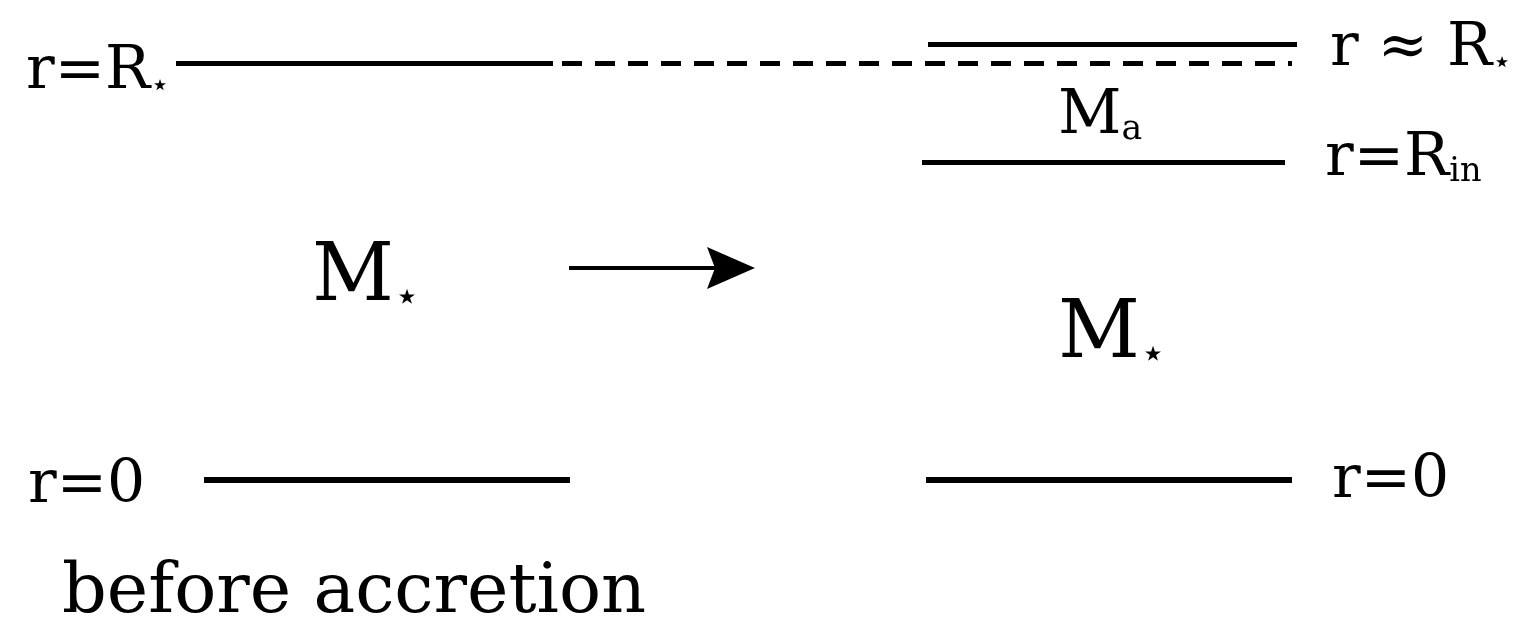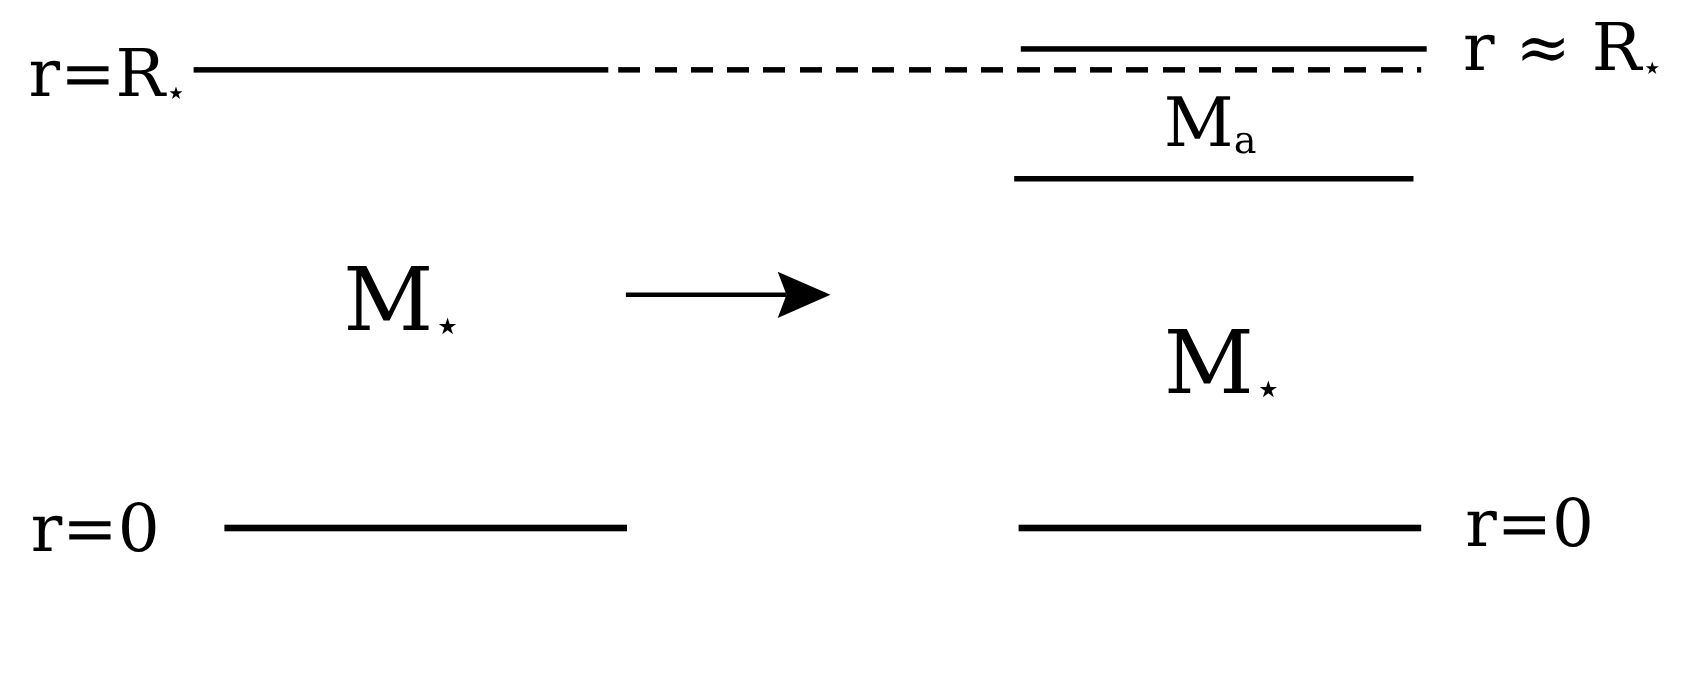--- a/index.html
+++ b/index.html
@@ -61,34 +61,36 @@
   <div class="rule" style="left:176px; top:61px; width:377px;"></div>
 
   <div class="dashed-rule" style="left:562px; top:61px; width:730px;"></div>
 
   <span class="lab f-mass" style="left:312px; top:233px;"><span>M</span><span class="sb star">⋆</span></span>
 
   <span class="lab f-radius" style="left:28px; top:451px;">r=0</span>
 
   <div class="rule thick" style="left:204px; top:477px; width:366px;"></div>
 
+  <span class="lab f-caption" style="left:62px; top:553px;">before accretion</span>
 
   <svg id="transition-arrow-svg" width="200" height="56" viewBox="0 0 200 56">
     <line x1="6" y1="28" x2="152" y2="28" stroke="#000000" stroke-width="4"></line>
     <polygon points="144,7 192,28 144,49 152,28" fill="#000000"></polygon>
   </svg>
 
   <div class="rule" style="left:928px; top:42px; width:369px;"></div>
 
   <span class="lab f-shell" style="left:1058px; top:81px;"><span>M</span><span class="sb">a</span></span>
 
   <span class="lab f-radius" style="left:1330px; top:14px;"><span>r ≈ R</span><span class="sb star">⋆</span></span>
 
   <div class="rule" style="left:922px; top:160px; width:363px;"></div>
 
+  <span class="lab f-radius" style="left:1325px; top:124px;"><span>r=R</span><span class="sb">in</span></span>
 
   <span class="lab f-mass" style="left:1058px; top:290px;"><span>M</span><span class="sb star">⋆</span></span>
 
   <div class="rule thick" style="left:926px; top:477px; width:366px;"></div>
 
   <span class="lab f-radius" style="left:1332px; top:446px;">r=0</span>
 
 
 </div>
 

